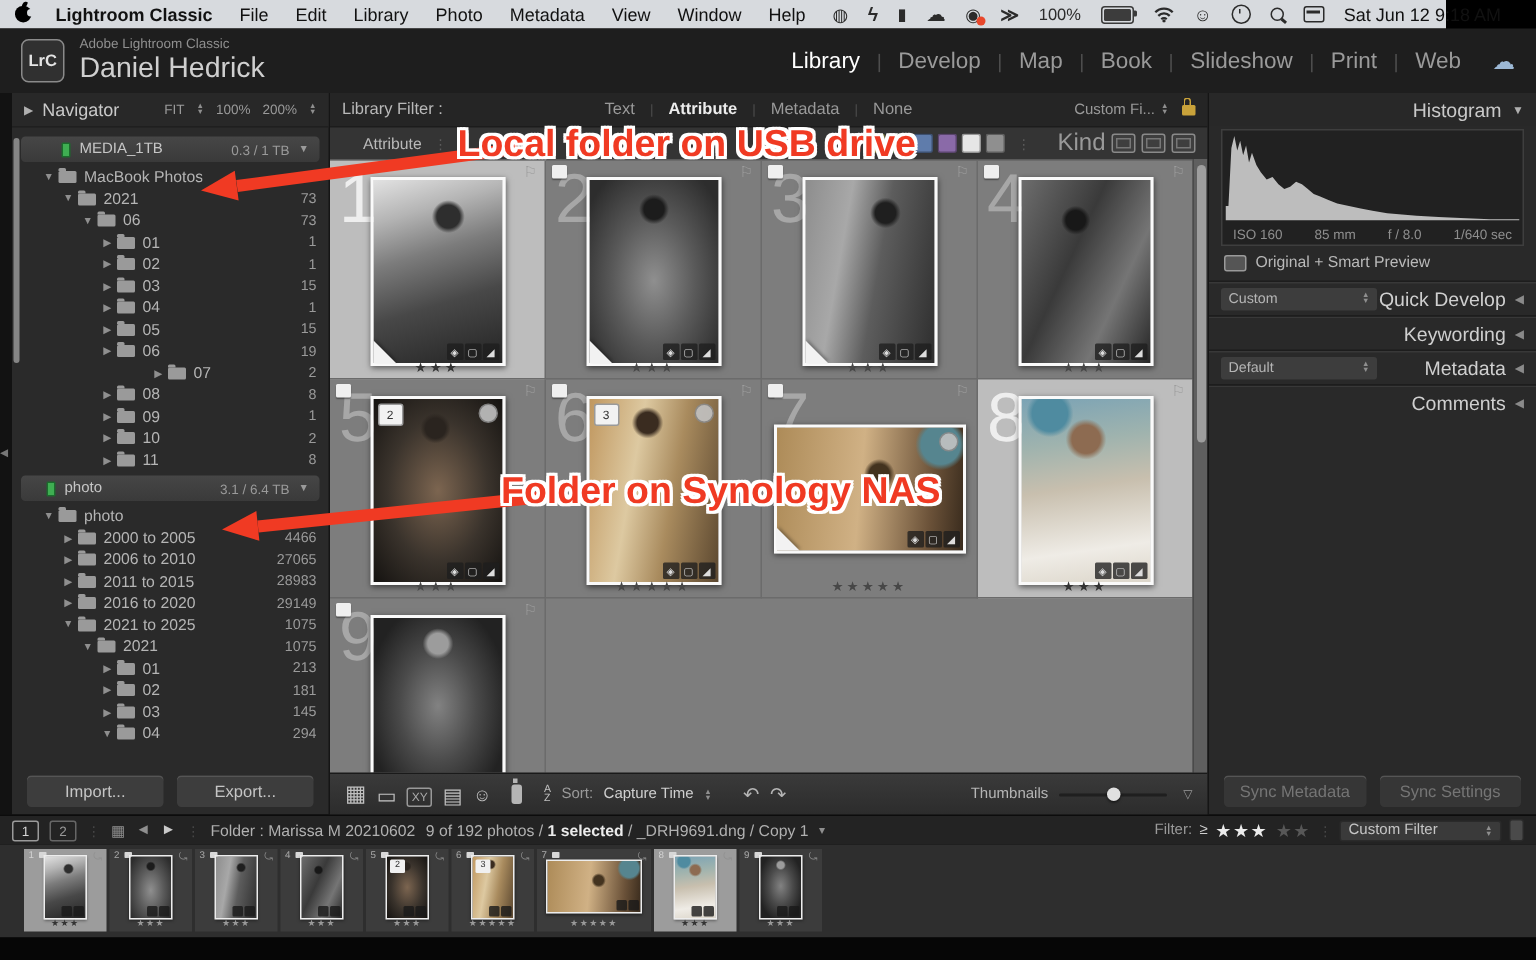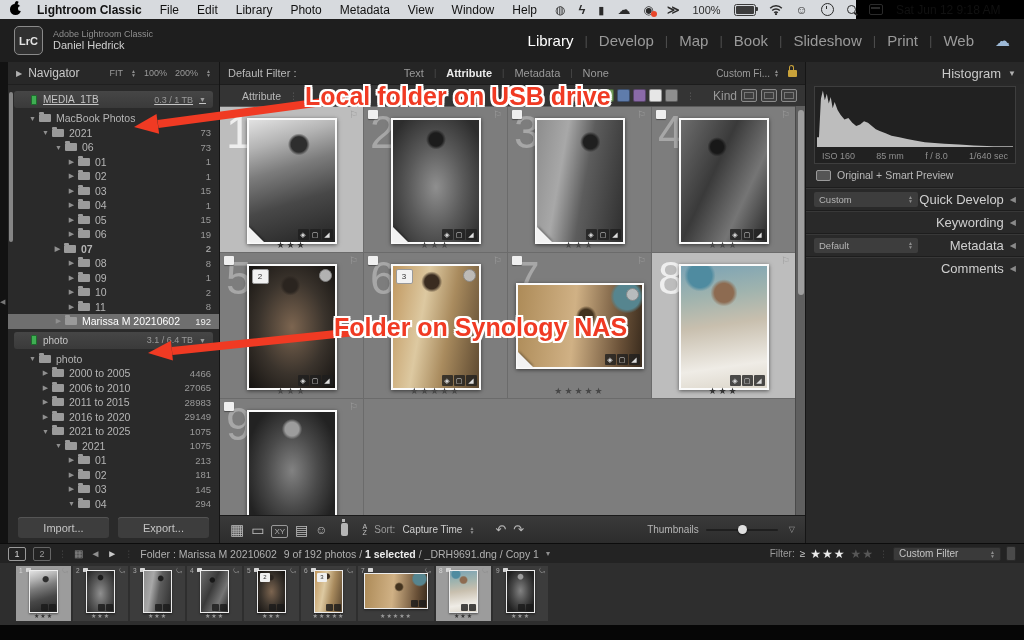--- a/index.html
+++ b/index.html
@@ -1,20 +1,20 @@
 <!DOCTYPE html>
 <html><head>
 <meta charset="utf-8">
 <style>
   html,body{margin:0;padding:0}
   body{width:1024px;height:640px;position:relative;background:#000;font-family:"Liberation Sans",sans-serif;overflow:hidden;color:#b5b5b5;-webkit-font-smoothing:antialiased}
   .abs{position:absolute}
 
   
-  #menubar{top:0;left:0;width:856px;height:19px;background:#d7dade;display:flex;align-items:center;padding:0 10px;box-sizing:border-box;font-size:12px;color:#111;gap:0}
+  #menubar{top:0;left:0;width:964px;height:19px;background:#d7dade;display:flex;align-items:center;padding:0 10px;box-sizing:border-box;font-size:12px;color:#111;gap:0}
   .apple{width:11px;height:11px;background:#000;border-radius:45% 45% 50% 50%;position:relative;margin-right:16px;flex:none}
   .apple::after{content:"";position:absolute;right:-2px;top:2px;width:5px;height:5px;background:#d7dade;border-radius:50%}
   .apple::before{content:"";position:absolute;top:-3px;left:5px;width:3px;height:4px;background:#000;border-radius:60% 0 60% 0;transform:rotate(20deg)}
   .mb-item{margin-right:18px;white-space:nowrap}
   .mb-item.bold{font-weight:700}
   #mb-right{margin-left:auto;display:flex;align-items:center;gap:13px;color:#2b2b2b}
   .mi{font-size:12px;line-height:1}
   .mi-gauge::before{content:"◍"}
   .mi-bolt{font-weight:700}.mi-bolt::before{content:"ϟ";font-size:13px}
   .mi-bookmark::before{content:"▮";font-size:11px}
@@ -31,21 +31,21 @@
   .cssmag::after{content:"";position:absolute;left:6px;top:6.5px;width:4px;height:1.5px;background:#2b2b2b;transform:rotate(40deg)}
   .cssstack{width:12px;height:9px;border:1.2px solid #2b2b2b;border-radius:2px;position:relative}
   .cssstack::after{content:"";position:absolute;left:1.5px;top:1.5px;right:1.5px;height:2px;background:#2b2b2b}
   #mb-time{font-size:12px;color:#111;white-space:nowrap}
 
   
   #titlebar{top:19px;left:0;width:1024px;height:43px;background:#1e1e1e;display:flex;align-items:center;padding:0 14px;box-sizing:border-box}
   #lrc-logo{width:27px;height:27px;background:#303030;border:1px solid #8a8a8a;border-radius:5px;color:#e4e4e4;font-size:11px;font-weight:700;display:flex;align-items:center;justify-content:center;flex:none}
   #tb-texts{margin-left:10px;line-height:1.15}
   #tb-app{font-size:9px;color:#8f8f8f}
-  #tb-user{font-size:11px;color:#cfcfcf}
+  #tb-user{font-size:19px;color:#cfcfcf}
   #modules{margin-left:auto;display:flex;align-items:center;font-size:15px;color:#9a9a9a}
   .mod{padding:0 11px;cursor:default;white-space:nowrap}
   .mod.active{color:#fff}
   .mod-sep{color:#4d4d4d;font-size:13px}
   .cc-cloud{color:#9db9d6;font-size:15px;margin-left:10px}
 
   
   #leftedge{top:62px;left:0;width:8px;height:481px;background:#121212}
   #leftedge span{position:absolute;top:236px;left:0;font-size:7px;color:#777}
 
@@ -84,21 +84,21 @@
   #lf-preset{font-size:10px;color:#9a9a9a;display:flex;align-items:center;gap:4px}
   .stepper{display:inline-flex;flex-direction:column;font-size:5px;line-height:4px;color:#8f8f8f}
   .lock{width:9px;height:7px;background:#c9a23a;border-radius:1px;position:relative;margin-left:5px}
   .lock::before{content:"";position:absolute;top:-5px;left:1px;width:5px;height:5px;border:1.5px solid #c9a23a;border-bottom:none;border-radius:3px 3px 0 0;box-sizing:border-box}
   #attrbar{position:absolute;top:22px;left:0;right:0;height:22px;background:#343434;border-top:1px solid #1c1c1c;display:flex;align-items:center;box-sizing:border-box;padding:0 8px}
   #attr-label{font-size:10.5px;color:#b9b9b9;margin-left:14px}
   .vdots{color:#5c5c5c;font-size:9px;margin:0 8px}
   #swatches{display:flex;gap:3px;margin-left:auto;align-items:center}
   .swatch{width:13px;height:13px;border-radius:2px;border:1px solid rgba(0,0,0,.35);box-sizing:border-box}
   #kind-group{display:flex;align-items:center;gap:4px;margin-left:10px}
-  #kind-label{font-size:12px;color:#999}
+  #kind-label{font-size:16px;color:#999}
   .kind-ic{width:14px;height:11px;border:1px solid #8a8a8a;border-radius:2px;background:#3e3e3e;position:relative}
   .kind-ic::after{content:"";position:absolute;inset:2px;border:1px solid #777}
 
   #pgrid{position:absolute;top:44px;left:0;right:0;bottom:28px;display:grid;grid-template-columns:repeat(4,144px);grid-auto-rows:146px;overflow:hidden;border-top:1px solid #5a5a5a}
   .gcell{position:relative;border-right:1px solid #6b6b6b;border-bottom:1px solid #6b6b6b;overflow:hidden}
   .gcell.sel{background:#bdbdbd}
   .gnum{position:absolute;top:0;left:6px;font-size:46px;color:rgba(255,255,255,.33);line-height:1.1}
   .gcell.sel .gnum{color:rgba(255,255,255,.75)}
   .gflag{position:absolute;top:3px;left:4px;width:10px;height:9px;background:#efefef;border-radius:1px;box-shadow:0 1px 1px rgba(0,0,0,.4);z-index:4}
   .gflag-out{position:absolute;top:2px;right:5px;font-size:10px;color:#9d9d9d;z-index:4}
@@ -293,21 +293,21 @@
       <span>200%</span>
       <span class="stepper">
           <span>▲</span>
           <span>▼</span>
         </span>
     </span>
   </div>
   <div id="lscroll"></div>
   <div id="ltree">
 
-      <div class="tree-row volume" style="padding-left: 6px; text-decoration: underline;">
+      <div class="tree-row volume" style="padding-left: 16px;">
         <span class="arrow"></span>
         <span class="led"></span>
 
         <span class="tname">MEDIA_1TB</span>
         <span class="tcount">0.3 / 1 TB</span>
         <span class="voltri"></span>
       </div>
 
       <div class="tree-row" style="padding-left: 19px;">
         <span class="arrow">▼</span>
@@ -383,21 +383,21 @@
 
       <div class="tree-row" style="padding-left: 58px;">
         <span class="arrow">▶</span>
 
         <span class="folder-ic"></span>
         <span class="tname">06</span>
         <span class="tcount">19</span>
 
       </div>
 
-      <div class="tree-row" style="padding-left: 44px; font-weight: bold;">
+      <div class="tree-row" style="padding-left: 92px;">
         <span class="arrow">▶</span>
 
         <span class="folder-ic"></span>
         <span class="tname">07</span>
         <span class="tcount">2</span>
 
       </div>
 
       <div class="tree-row" style="padding-left: 58px;">
         <span class="arrow">▶</span>
@@ -428,28 +428,20 @@
 
       <div class="tree-row" style="padding-left: 58px;">
         <span class="arrow">▶</span>
 
         <span class="folder-ic"></span>
         <span class="tname">11</span>
         <span class="tcount">8</span>
 
       </div>
 
-      <div class="tree-row sel" style="padding-left: 45px;">
-        <span class="arrow">▶</span>
-
-        <span class="folder-ic"></span>
-        <span class="tname">Marissa M 20210602</span>
-        <span class="tcount">192</span>
-
-      </div>
 
       <div class="tree-row volume" style="padding-left: 6px;">
         <span class="arrow"></span>
         <span class="led"></span>
 
         <span class="tname">photo</span>
         <span class="tcount">3.1 / 6.4 TB</span>
         <span class="voltri"></span>
       </div>
 
@@ -553,21 +545,21 @@
       </div>
     </div>
   <div class="panel-btns">
     <div class="pbtn">Import...</div>
     <div class="pbtn">Export...</div>
   </div>
 </div>
 
 <div id="center" class="abs">
   <div id="filterbar">
-    <span id="lf-title">Default Filter :</span>
+    <span id="lf-title">Library Filter :</span>
     <span id="lf-tabs">
 
     <span class="lf-tab">Text</span>
         <span class="tab-sep">|</span>
         <span class="lf-tab active">Attribute</span>
         <span class="tab-sep">|</span>
         <span class="lf-tab">Metadata</span>
         <span class="tab-sep">|</span>
         <span class="lf-tab">None</span>
       </span>
@@ -817,20 +809,24 @@
           <span>▲</span>
           <span>▼</span>
         </span>
       </span>
     <span class="rp-label">Metadata</span>
     <span class="solo">◀</span>
   </div>
   <div class="rp-sec">
     <span class="rp-label">Comments</span>
     <span class="solo">◀</span>
+  </div>
+  <div id="sync-row">
+    <div class="pbtn">Sync Metadata</div>
+    <div class="pbtn">Sync Settings</div>
   </div>
 </div>
 
 <div id="statusbar" class="abs">
   <span class="mon">1</span>
   <span class="mon dim">2</span>
   <span class="sb-sep">⋮</span>
   <span class="sb-ic">▦</span>
   <span class="sb-ic">◄</span>
   <span class="sb-ic" style="color:#c9c9c9">►</span>

